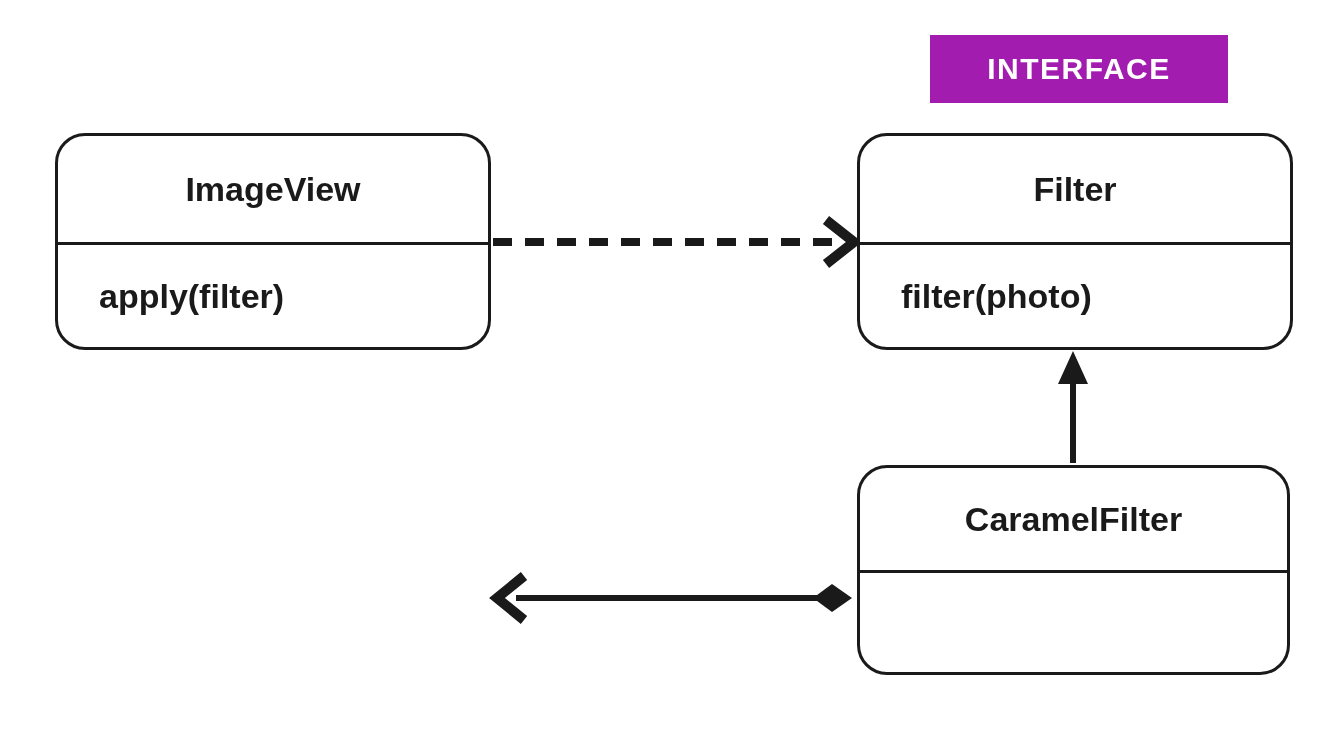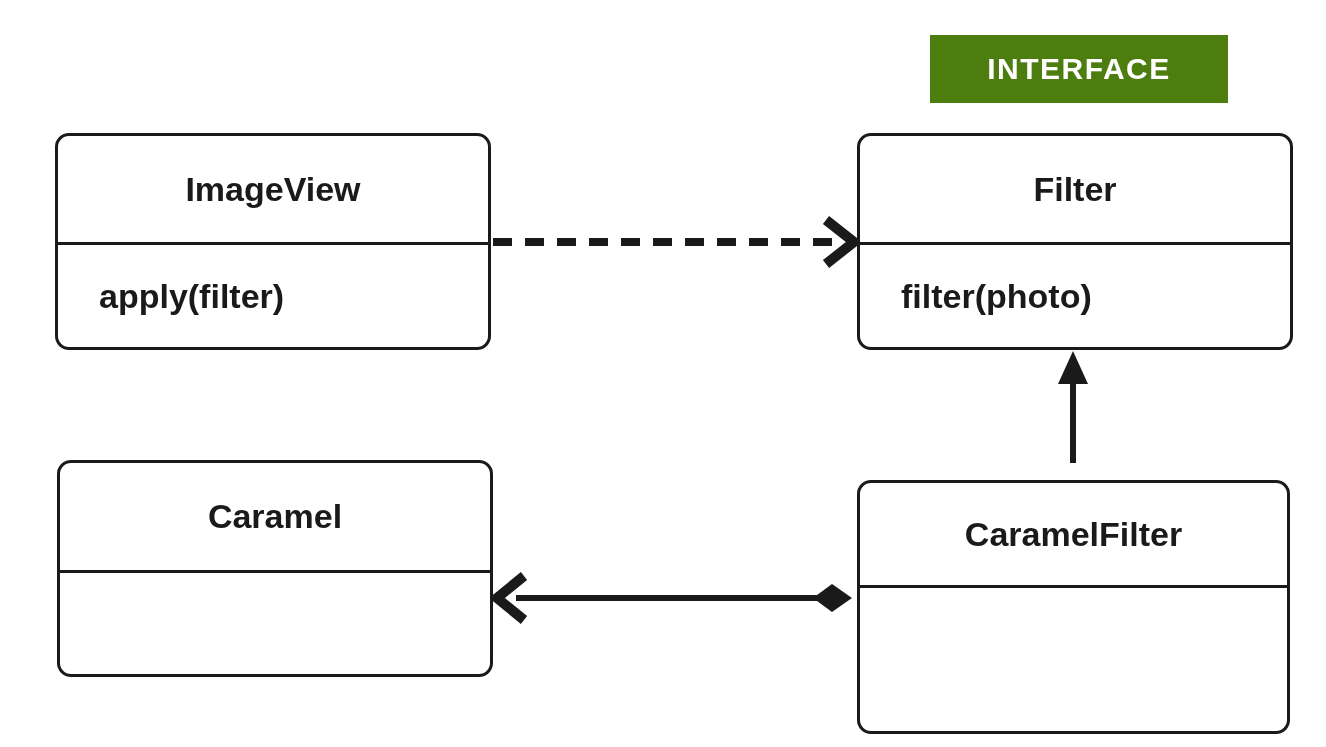--- a/index.html
+++ b/index.html
@@ -15,34 +15,34 @@
   .arrow-layer {
     position: absolute;
     left: 0; top: 0;
     width: 1326px; height: 747px;
     pointer-events: none;
   }
   .badge {
     position: absolute;
     left: 930px; top: 35px;
     width: 298px; height: 68px;
-    background: #4d7c0f;
+    background: #a21caf;
     color: #ffffff;
     display: flex;
     align-items: center;
     justify-content: center;
     font-size: 30px;
     font-weight: 700;
     letter-spacing: 1.5px;
   }
   .class-box {
     position: absolute;
     background: #ffffff;
     border: 3px solid #1a1a1a;
-    border-radius: 14px;
+    border-radius: 30px;
     display: flex;
     flex-direction: column;
     box-sizing: border-box;
   }
   .class-box .title-row {
     border-bottom: 3px solid #1a1a1a;
     display: flex;
     align-items: center;
     justify-content: center;
     font-size: 34px;
@@ -56,21 +56,21 @@
     padding-left: 41px;
     font-size: 34px;
     font-weight: 600;
   }
   .box-imageview     { left: 55px;  top: 133px; width: 436px; height: 217px; }
   .box-imageview .title-row     { height: 106px; }
   .box-filter        { left: 857px; top: 133px; width: 436px; height: 217px; }
   .box-filter .title-row        { height: 106px; }
   .box-caramel       { left: 57px;  top: 460px; width: 436px; height: 217px; }
   .box-caramel .title-row       { height: 107px; }
-  .box-caramelfilter { left: 857px; top: 465px; width: 433px; height: 254px; margin-top: 15px; }
+  .box-caramelfilter { left: 857px; top: 465px; width: 433px; height: 210px; }
   .box-caramelfilter .title-row { height: 102px; }
 </style>
 </head>
 <body>
 
 <div class="canvas">
 
   <svg class="arrow-layer" viewBox="0 0 1326 747" xmlns="http://www.w3.org/2000/svg">
 
     <g>
@@ -97,23 +97,19 @@
   <div class="class-box box-imageview">
     <div class="title-row">ImageView</div>
     <div class="method-row">apply(filter)</div>
   </div>
 
   <div class="class-box box-filter">
     <div class="title-row">Filter</div>
     <div class="method-row">filter(photo)</div>
   </div>
 
-  <div class="class-box box-caramel">
-    <div class="title-row">Caramel</div>
-    <div class="method-row"></div>
-  </div>
 
   <div class="class-box box-caramelfilter">
     <div class="title-row">CaramelFilter</div>
     <div class="method-row"></div>
   </div>
 
 </div>
 
 </body></html>

